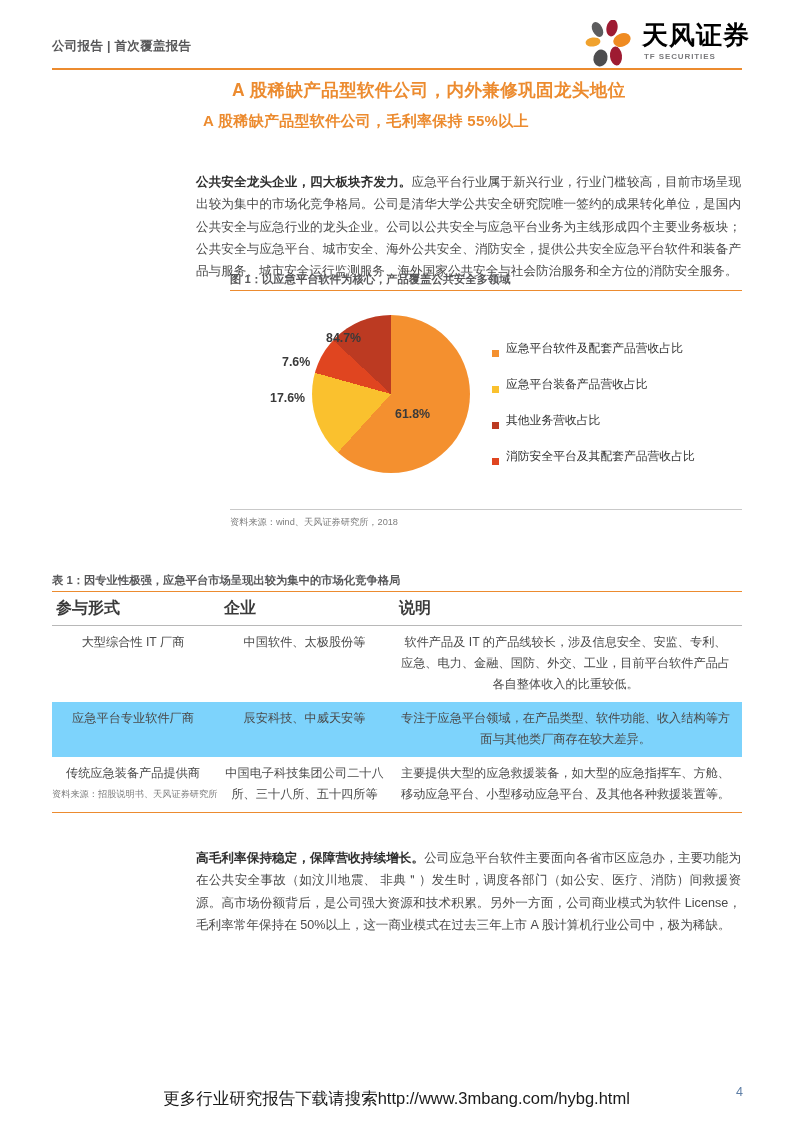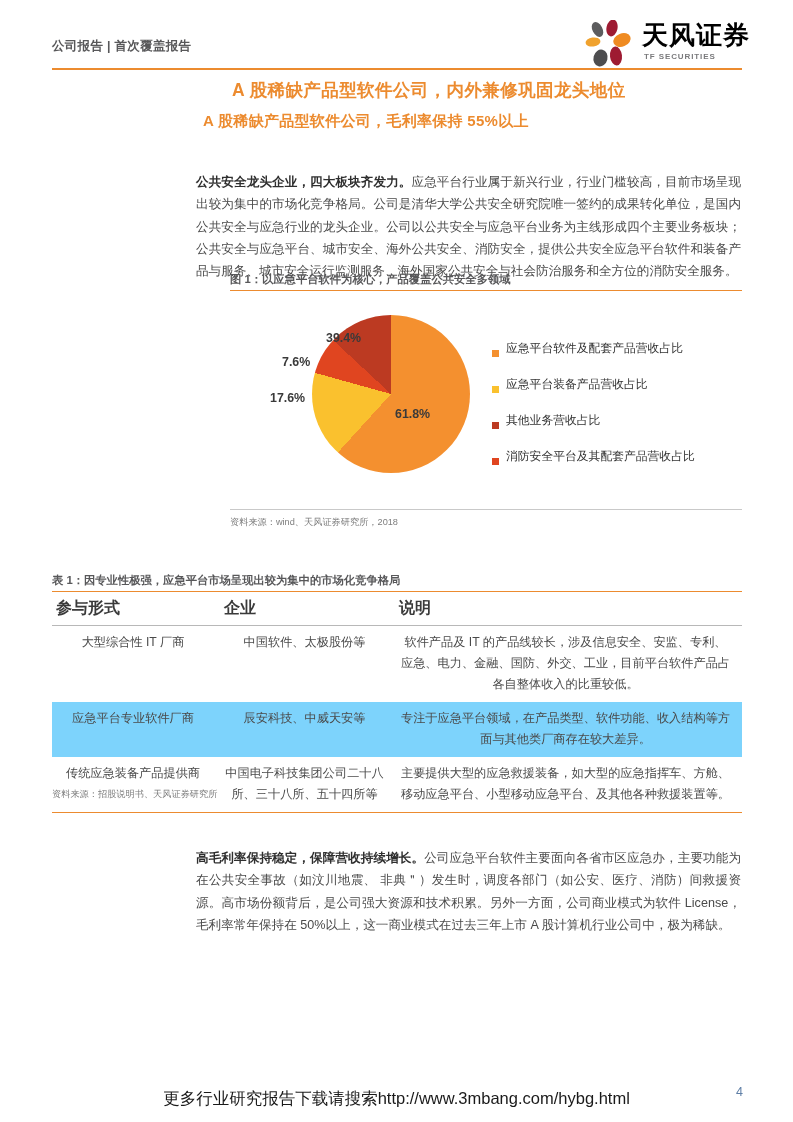--- a/index.html
+++ b/index.html
@@ -300,21 +300,21 @@
 
 <div class="fig-caption">图 1：以应急平台软件为核心，产品覆盖公共安全多领域</div>
 <div class="fig-rule-top"></div>
 
 <div class="chart-area">
   <div class="pie" style="background: conic-gradient(rgb(244, 144, 47) 0deg, rgb(244, 144, 47) 222.258deg, rgb(250, 193, 46) 222.258deg, rgb(250, 193, 46) 285.554deg, rgb(224, 69, 32) 285.554deg, rgb(224, 69, 32) 312.887deg, rgb(188, 58, 34) 312.887deg, rgb(188, 58, 34) 360deg);"></div>
 
   <div class="pie-label" style="left:165px; top:112px;">61.8%</div>
   <div class="pie-label" style="left:40px; top:96px;">17.6%</div>
   <div class="pie-label" style="left:52px; top:60px;">7.6%</div>
-  <div class="pie-label" style="left:96px; top:36px;">39.4%</div>
+  <div class="pie-label" style="left:96px; top:36px;">84.7%</div>
 
   <div class="legend">
     <div class="legend-item">
       <span class="legend-swatch" style="background:#f4902f"></span>
       <span class="legend-label">应急平台软件及配套产品营收占比</span>
     </div>
     <div class="legend-item">
       <span class="legend-swatch" style="background:#fac12e"></span>
       <span class="legend-label">应急平台装备产品营收占比</span>
     </div>

